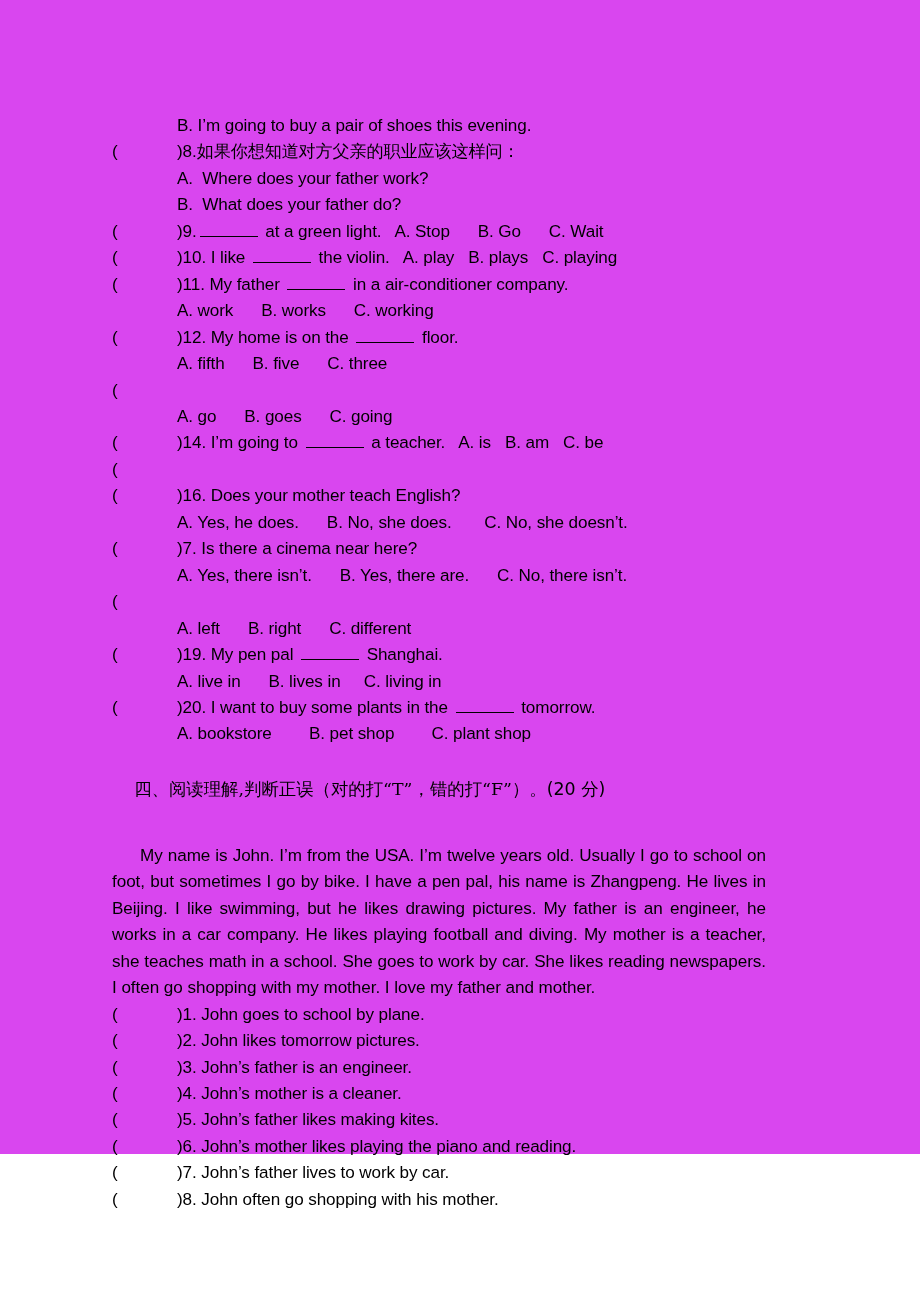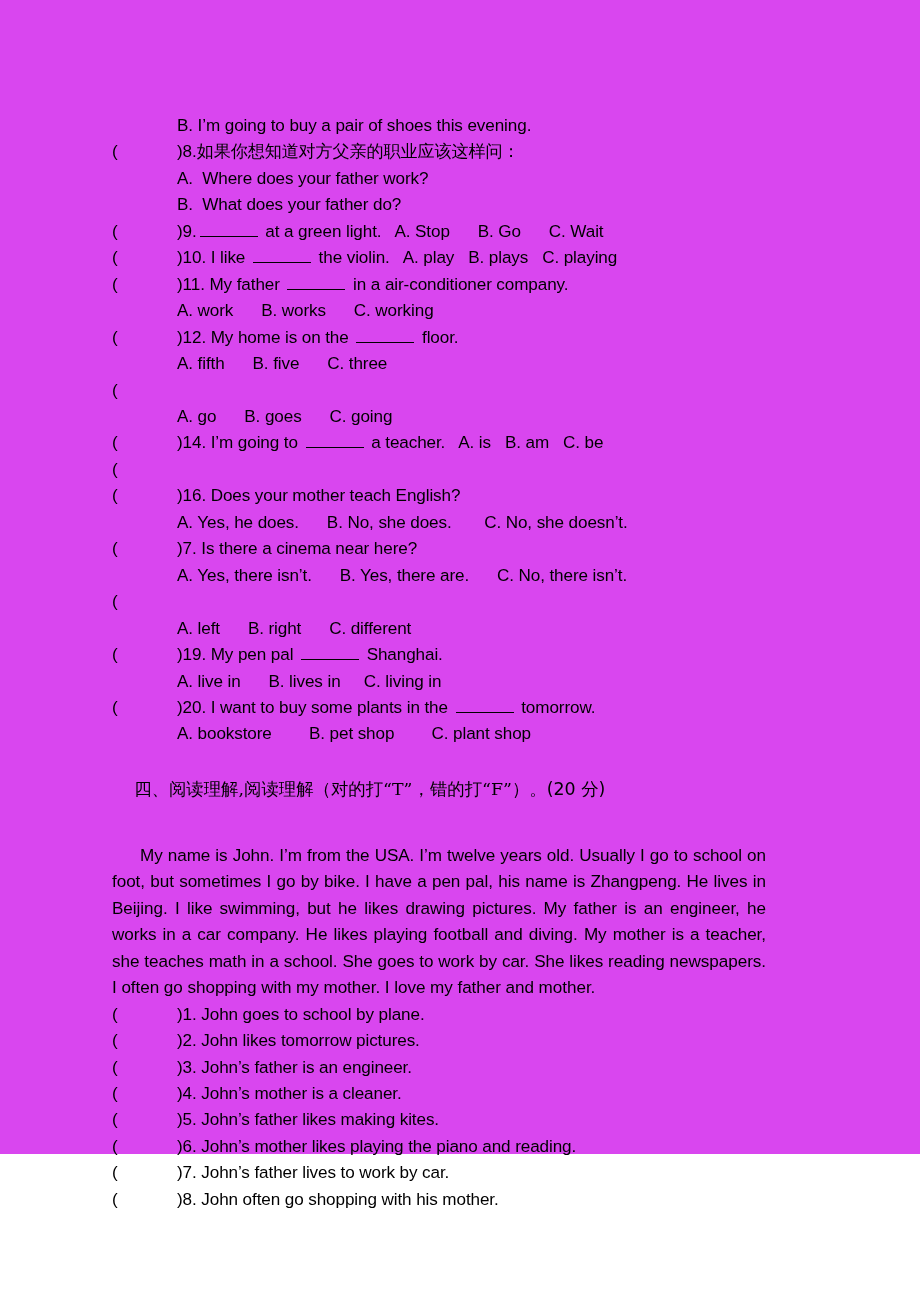--- a/index.html
+++ b/index.html
@@ -146,21 +146,21 @@
       </div>
       <div class="opt-line">A. live in      B. lives in     C. living in</div>
       <div class="q-line">
         <span class="paren-open">(</span>
         <span class="q-body"><span>)</span><span>20.</span><span> I want to buy some plants in the </span><span class="blank"></span><span> tomorrow.</span></span>
       </div>
       <div class="opt-line">A. bookstore        B. pet shop        C. plant shop</div>
     </div>
 
   <div class="section-heading">
-    <span class="serif-cn">四、阅读理解,阅读理解（对的打“T”，错的打“F”）。</span><span>(20 分)</span>
+    <span class="serif-cn">四、阅读理解,判断正误（对的打“T”，错的打“F”）。</span><span>(20 分)</span>
   </div>
 
   <div class="passage">My name is John. I’m from the USA. I’m twelve years old. Usually I go to school on foot, but sometimes I go by bike. I have a pen pal, his name is Zhangpeng. He lives in Beijing. I like swimming, but he likes drawing pictures. My father is an engineer, he works in a car company. He likes playing football and diving. My mother is a teacher, she teaches math in a school. She goes to work by car. She likes reading newspapers. I often go shopping with my mother. I love my father and mother.</div>
 
   <div id="tf-section">
       <div class="q-line">
         <span class="paren-open">(</span>
         <span class="q-body"><span>)</span><span>1.</span><span> John goes to school by plane.</span></span>
       </div>
       <div class="q-line">

